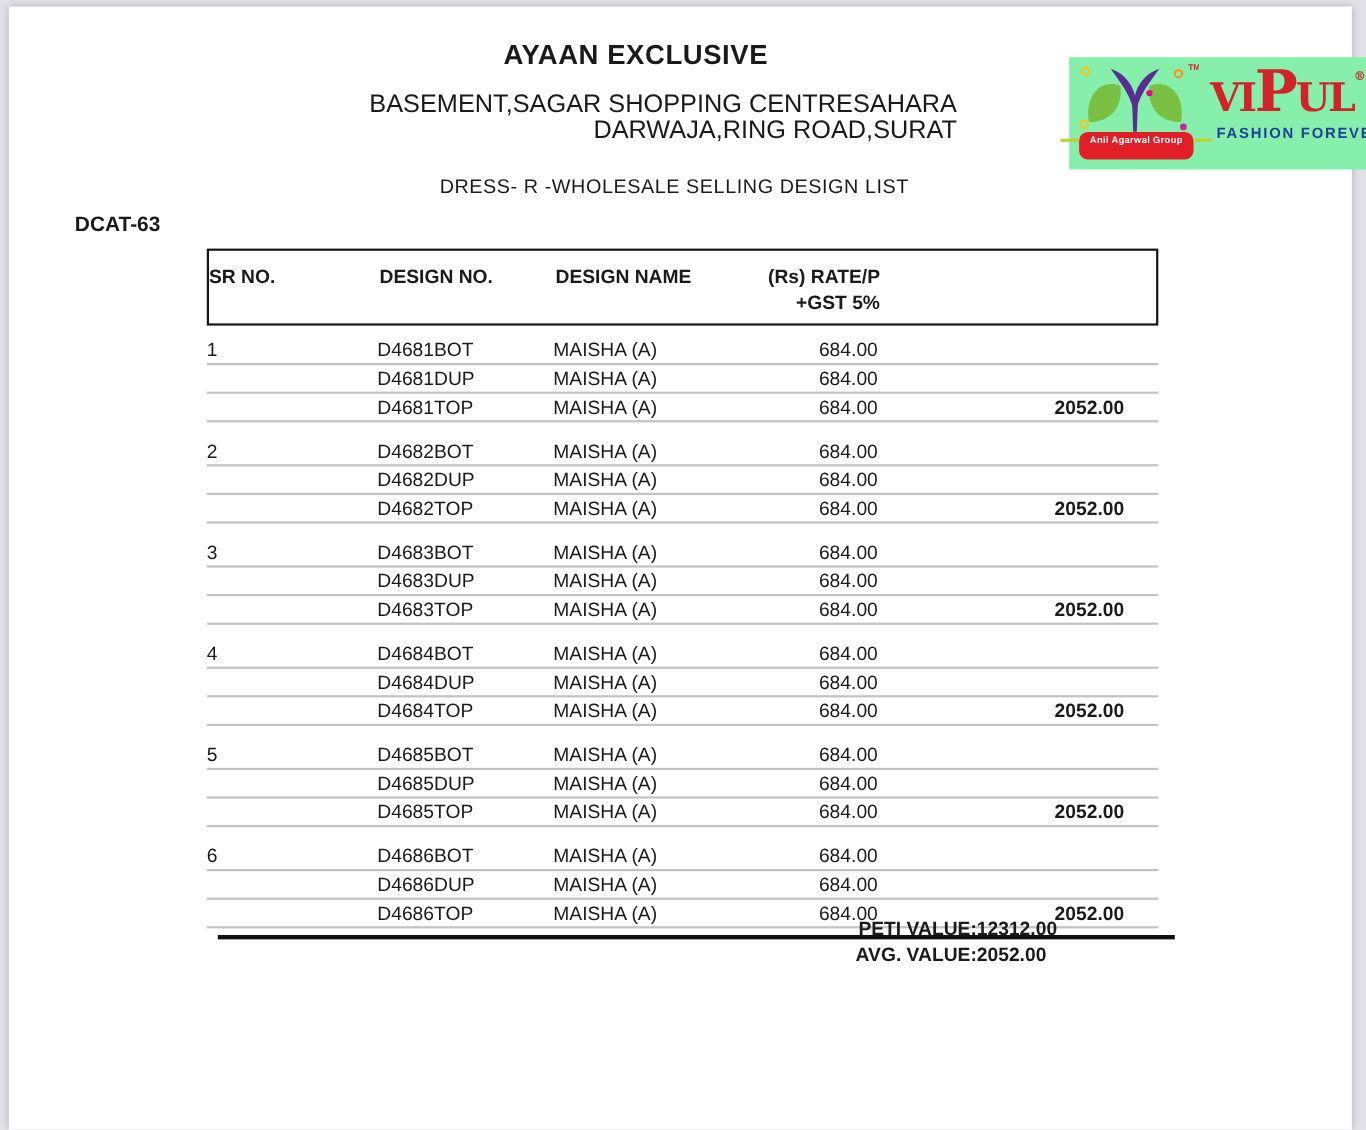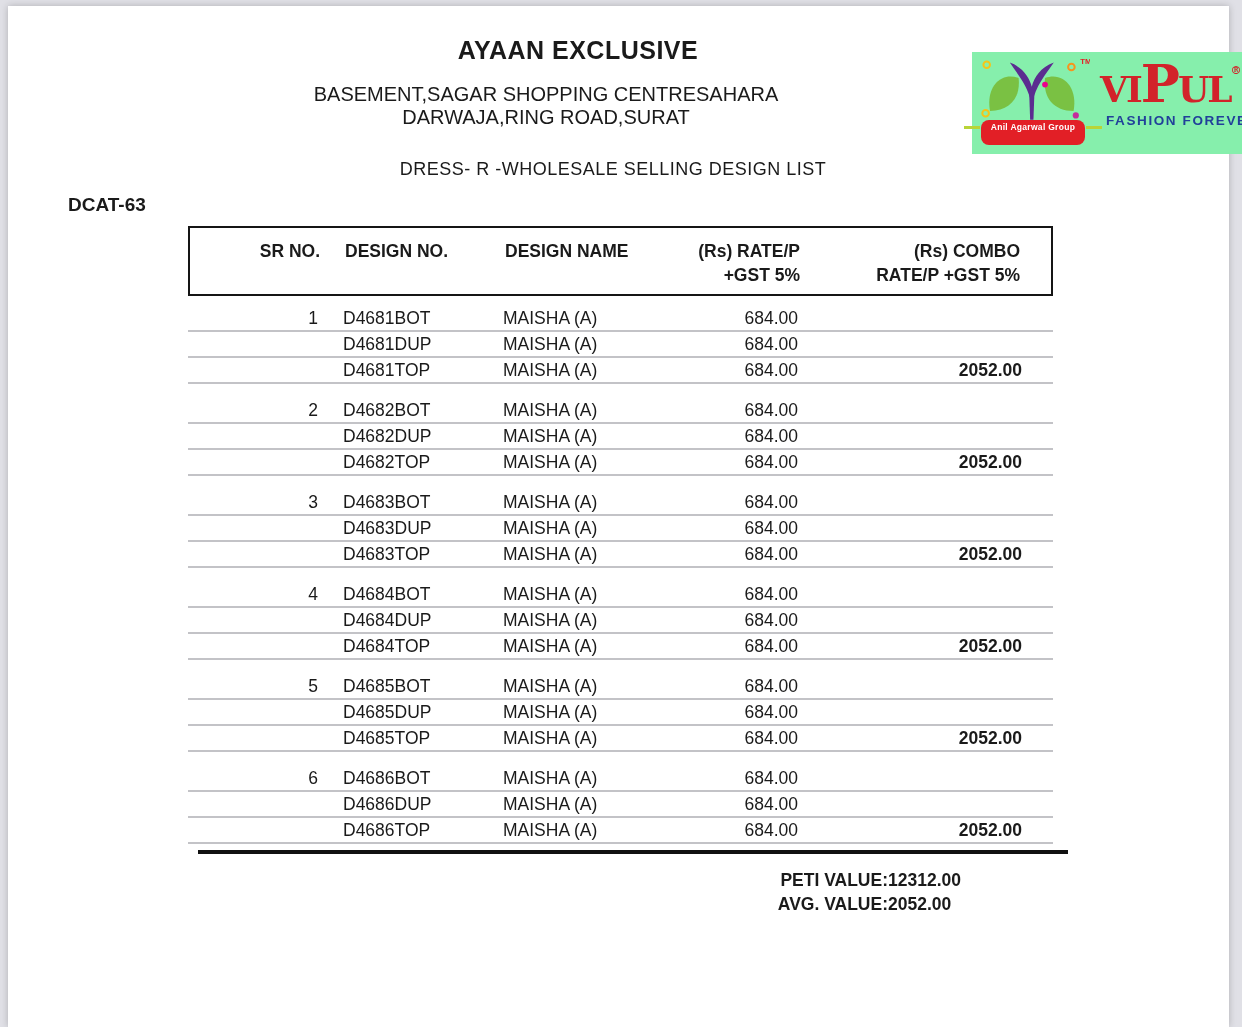--- a/index.html
+++ b/index.html
@@ -10,22 +10,22 @@
     position:absolute; top:6px; left:8px; right:13px; bottom:0;
     background:#ffffff; box-shadow:0 0 7px rgba(0,0,0,0.22);
   }
 
   
   .doc-title {
     position:absolute; top:30px; left:60px; width:1020px;
     text-align:center; font-size:25px; font-weight:bold; letter-spacing:0.5px;
   }
   .doc-address {
-    position:absolute; top:77px; left:243px; width:590px;
-    text-align:center; font-size:20px; line-height:23px;
+    position:absolute; top:77px; left:272px; width:590px;
+    text-align:right; font-size:23px; line-height:23px;
   }
   .doc-subtitle {
     position:absolute; top:153px; left:60px; width:1090px;
     text-align:center; font-size:18px; letter-spacing:0.5px;
   }
   .doc-catalog {
     position:absolute; top:188px; left:60px; width:1040px;
     font-size:19px; font-weight:bold;
   }
 
@@ -54,34 +54,34 @@
     background:repeating-linear-gradient(90deg,#d2232a 0 4px,#eeaab0 4px 6px,#d2232a 6px 9px,#f3c3c7 9px 11px);
   }
   .tagline { color:#21409a; font-size:13.5px; font-weight:bold; letter-spacing:1.6px; white-space:nowrap; }
 
   
   .price-table { position:absolute; top:220px; left:180px; width:865px; font-size:17.5px; }
   .theader {
     border:2.5px solid #151515; height:70px; display:flex;
     padding-top:11px; font-weight:bold; line-height:24px;
   }
-  .col-sr      { width:130px; text-align:right;padding-left:16px; }
+  .col-sr      { width:130px; text-align:left; }
   .col-design  { width:160px; padding-left:25px; }
   .col-quality { width:160px; padding-left:25px; }
   .col-rate    { width:160px; text-align:right; white-space:pre-line; }
   .col-combo   { flex:1; text-align:right; padding-right:31px; white-space:pre-line; }
 
   .tbody { margin-top:10px; }
   .tgroup { margin-bottom:14px; }
   .trow { display:flex; height:26px; line-height:24px; border-bottom:2px solid #c3c3c7; }
   .trow .col-combo { font-weight:bold; }
 
   .total-rule { position:absolute; top:844px; left:190px; width:870px; height:3.5px; background:#111; }
 
-  .totals { position:absolute; top:862px; left:600px; width:400px; font-weight:bold; font-size:17.5px; }
+  .totals { position:absolute; top:826px; left:600px; width:400px; font-weight:bold; font-size:17.5px; }
   .totals-line { display:flex; line-height:24px; }
   .totals-label { width:280px; text-align:right; }
   .totals-value { width:120px; text-align:left; }
 </style>
 </head>
 <body>
 
 <div class="page">
 
   <div class="doc-title">AYAAN EXCLUSIVE</div>
@@ -117,22 +117,20 @@
     </div>
   </div>
 
   <div class="price-table">
     <div class="theader">
       <div class="col-sr">SR NO.</div>
       <div class="col-design">DESIGN NO.</div>
       <div class="col-quality">DESIGN NAME</div>
       <div class="col-rate">(Rs) RATE/P
 +GST 5%</div>
-      <div class="col-combo">(Rs) COMBO
-RATE/P +GST 5%</div>
     </div>
     <div class="tbody">
         <div class="tgroup">
           <div class="trow">
             <div class="col-sr">1</div>
             <div class="col-design">D4681BOT</div>
             <div class="col-quality">MAISHA (A)</div>
             <div class="col-rate">684.00</div>
             <div class="col-combo"></div>
           </div>

